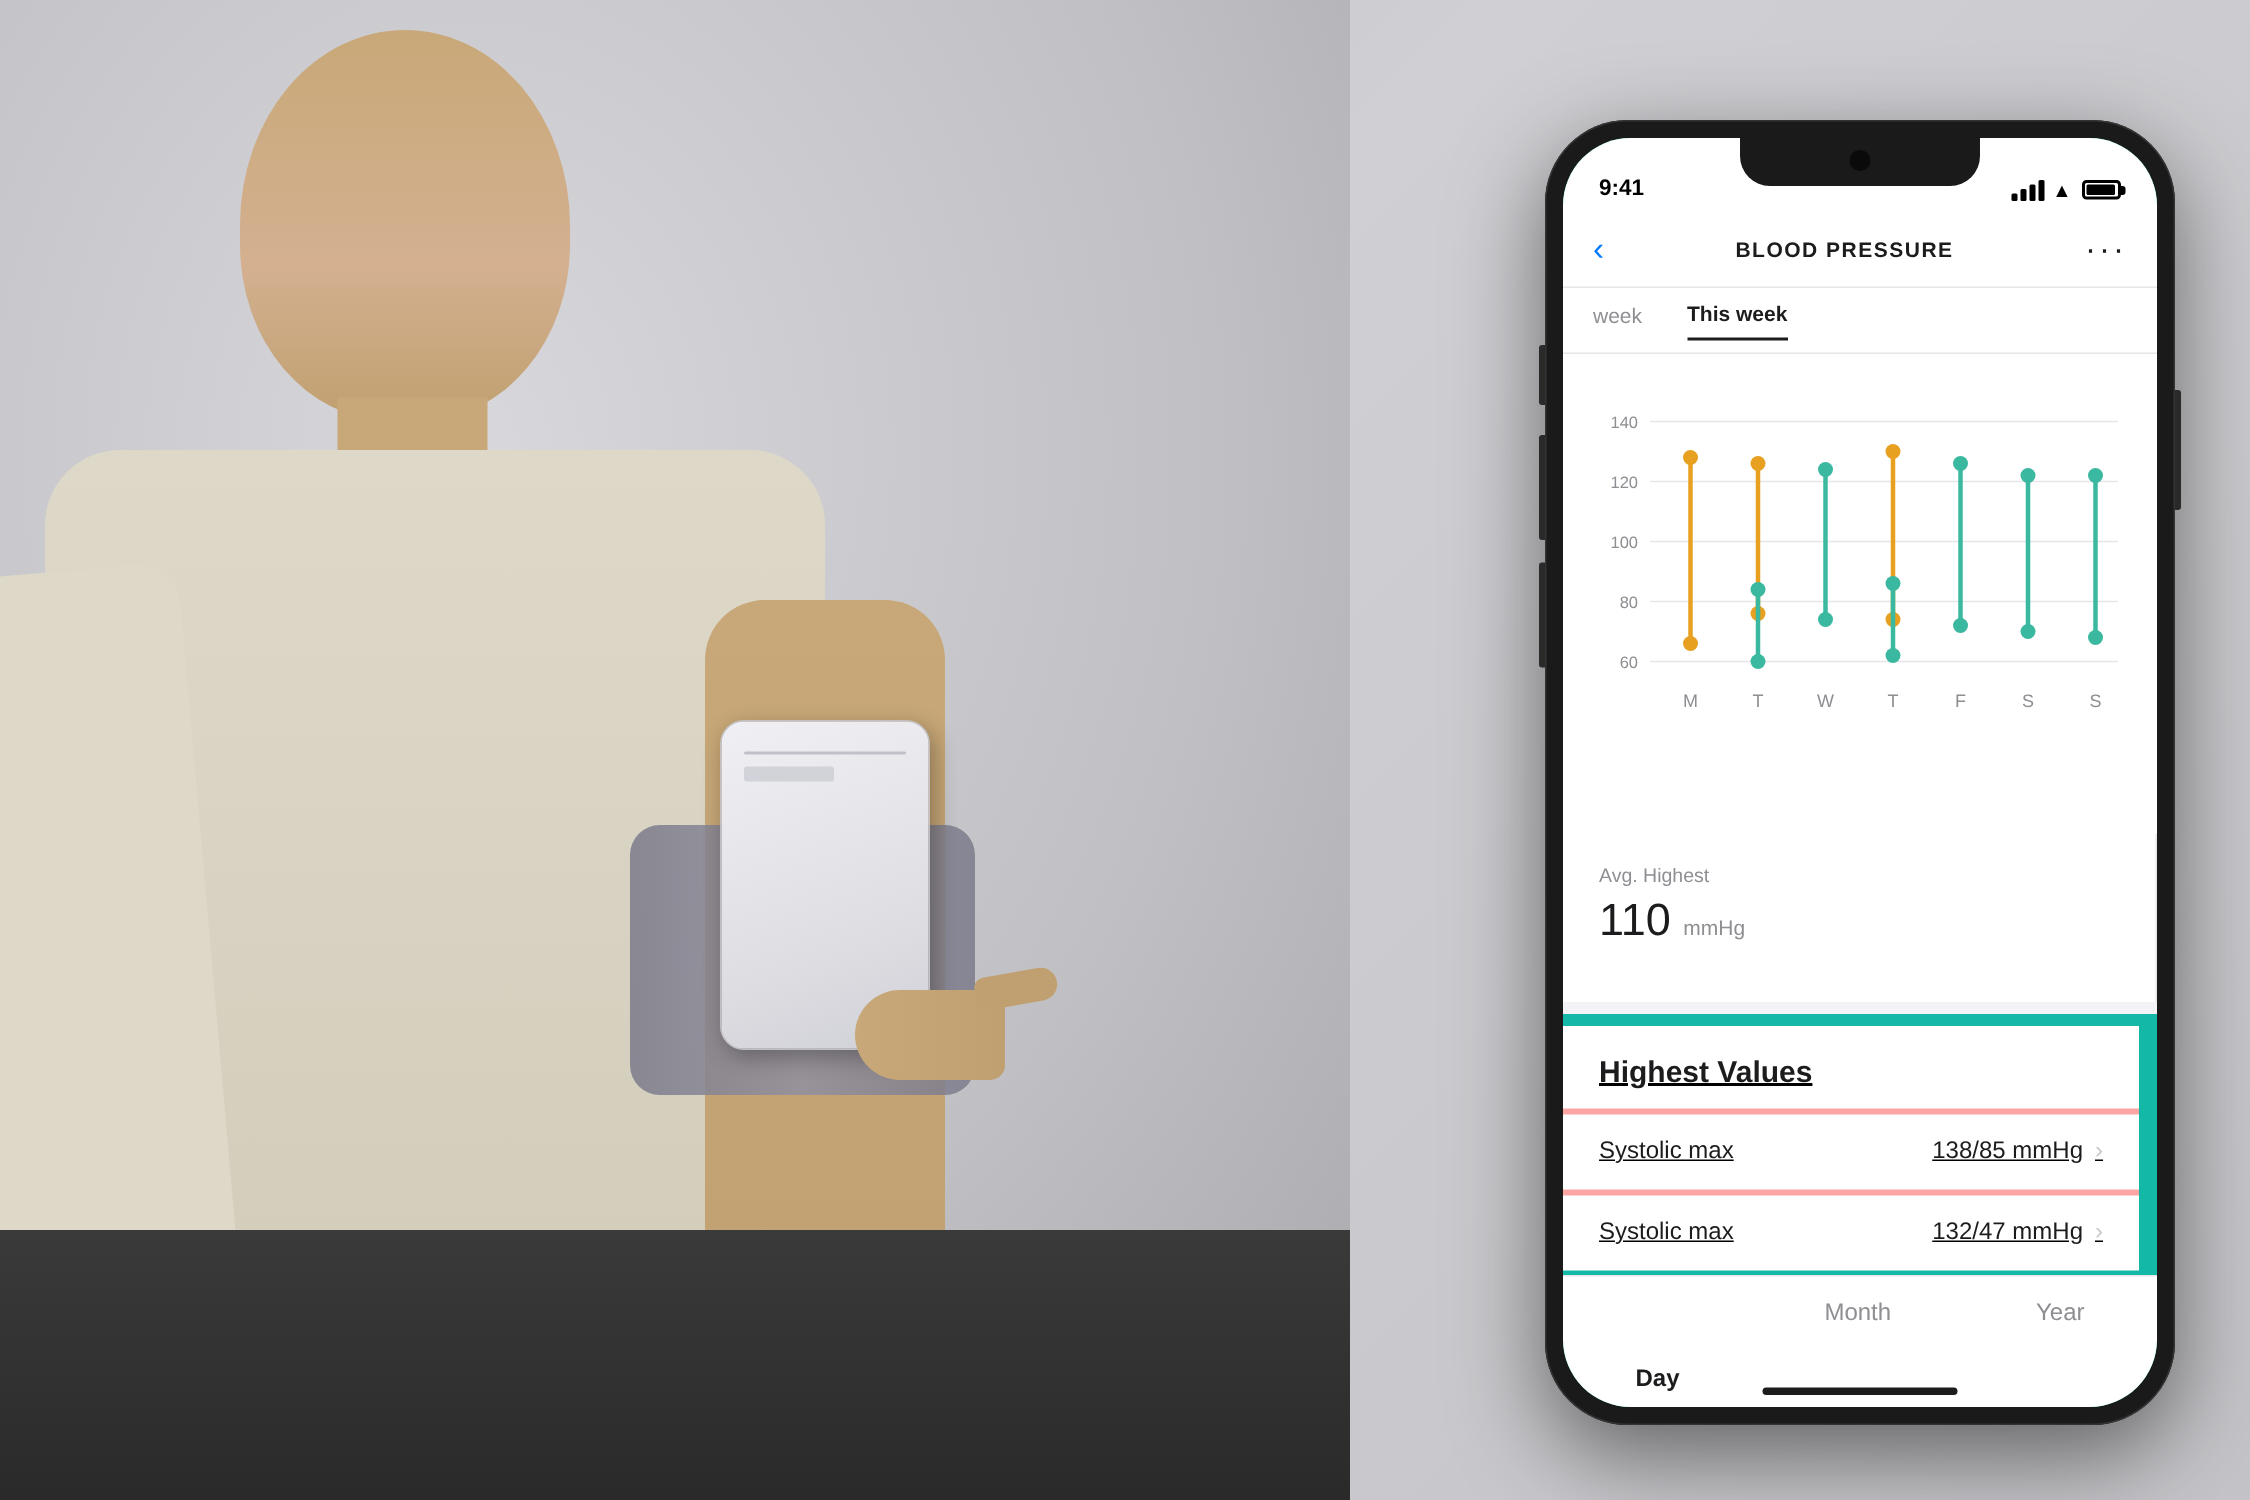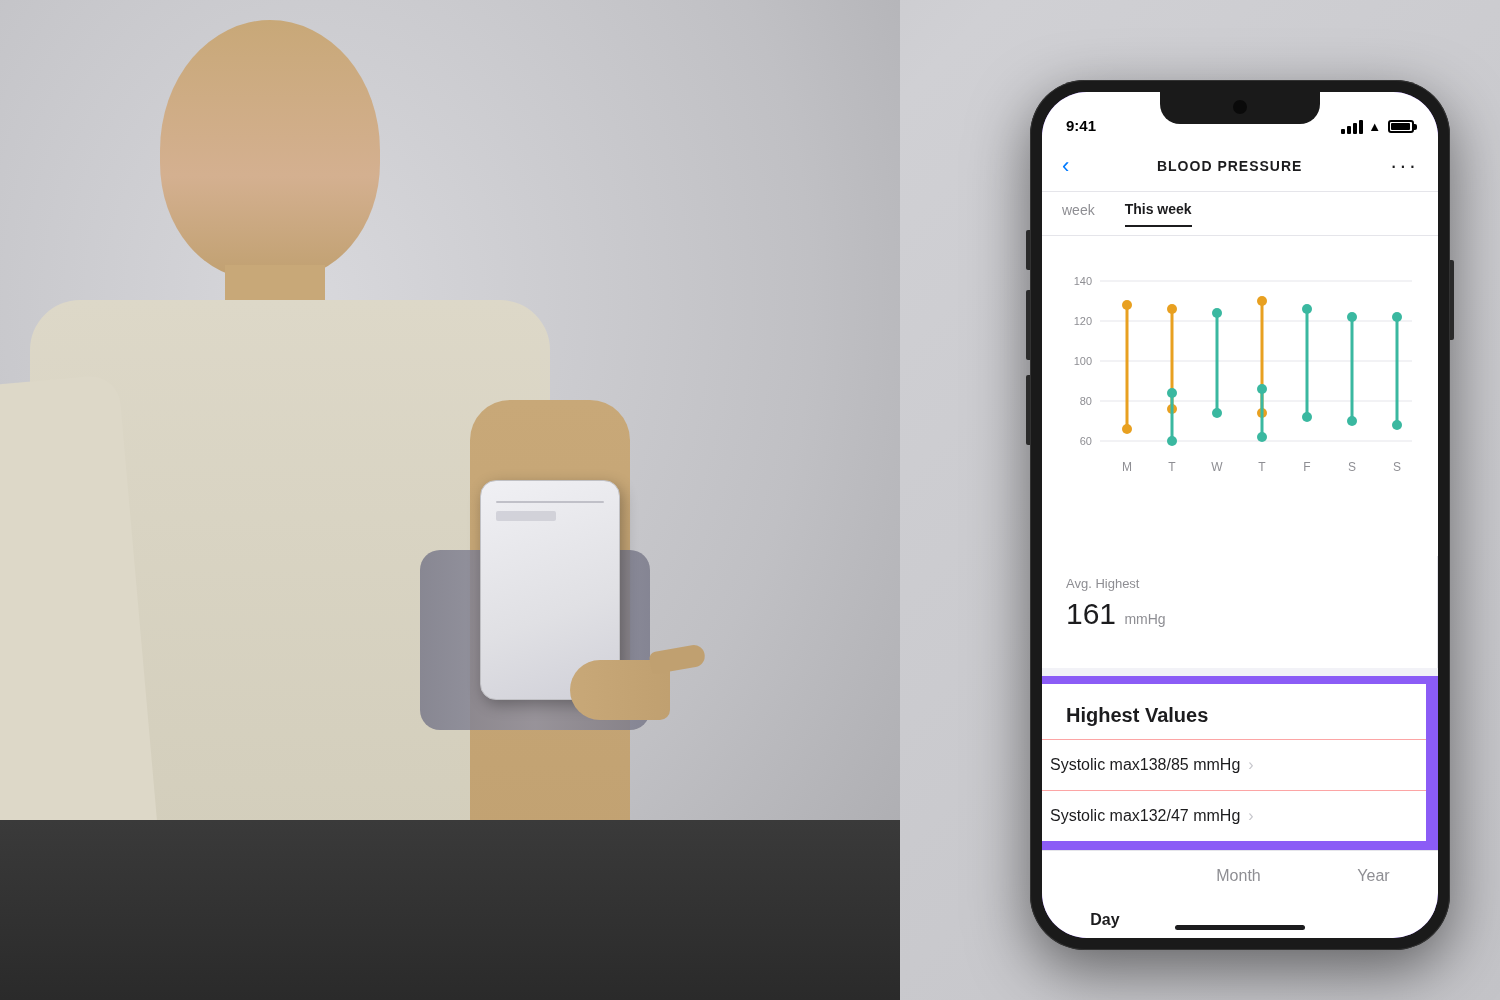--- a/index.html
+++ b/index.html
@@ -110,21 +110,21 @@
       background: #1a1a1a;
       border-radius: 55px;
       box-shadow: 0 20px 60px rgba(0,0,0,0.5), inset 0 0 0 1px #333;
     }
 
     .phone-screen {
       position: absolute;
       top: 12px; left: 12px;
       width: 396px;
       height: 846px;
-      background: #8b5cf6;
+      background: #14b8a6;
       border-radius: 45px;
       overflow: hidden;
     }
 
     
     .phone-notch {
       position: absolute;
       top: 0; left: 50%;
       transform: translateX(-50%);
       width: 160px;
@@ -295,32 +295,34 @@
       font-size: 14px;
       color: #8e8e93;
       font-weight: 400;
     }
 
     
     .highest-section {
       position: absolute;
       top: 592px; left: 0; right: 12px;
       background: white;
+      text-decoration: underline;
     }
     .section-title {
       font-size: 20px;
       font-weight: 700;
       color: #1c1c1e;
       padding: 20px 24px 12px;
     }
     .value-row {
       display: flex;
       align-items: center;
-      padding: 16px 8px;
-      border-top: 1px solid #fca5a5;
+      justify-content: space-between;
+      padding: 16px 24px;
+      border-top: 4px solid #fca5a5;
       cursor: pointer;
     }
     .value-row-label {
       font-size: 16px;
       color: #1c1c1e;
     }
     .value-row-right {
       display: flex;
       align-items: center;
       gap: 8px;
@@ -540,21 +542,21 @@
           <text x="245" y="210" text-anchor="middle" font-size="12" fill="#8e8e93">F</text>
           <text x="290" y="210" text-anchor="middle" font-size="12" fill="#8e8e93">S</text>
           <text x="335" y="210" text-anchor="middle" font-size="12" fill="#8e8e93">S</text>
         </svg>
       </div>
 
       <div class="stats-area">
         <div class="stat-block">
           <div class="stat-label">Avg. Highest</div>
           <div class="stat-value">
-            <span>161</span>
+            <span>110</span>
             <span class="stat-unit">mmHg</span>
           </div>
         </div>
       </div>
 
       <div class="highest-section">
         <div class="section-title">Highest Values</div>
         <div class="value-row">
           <span class="value-row-label">Systolic max</span>
           <div class="value-row-right">

